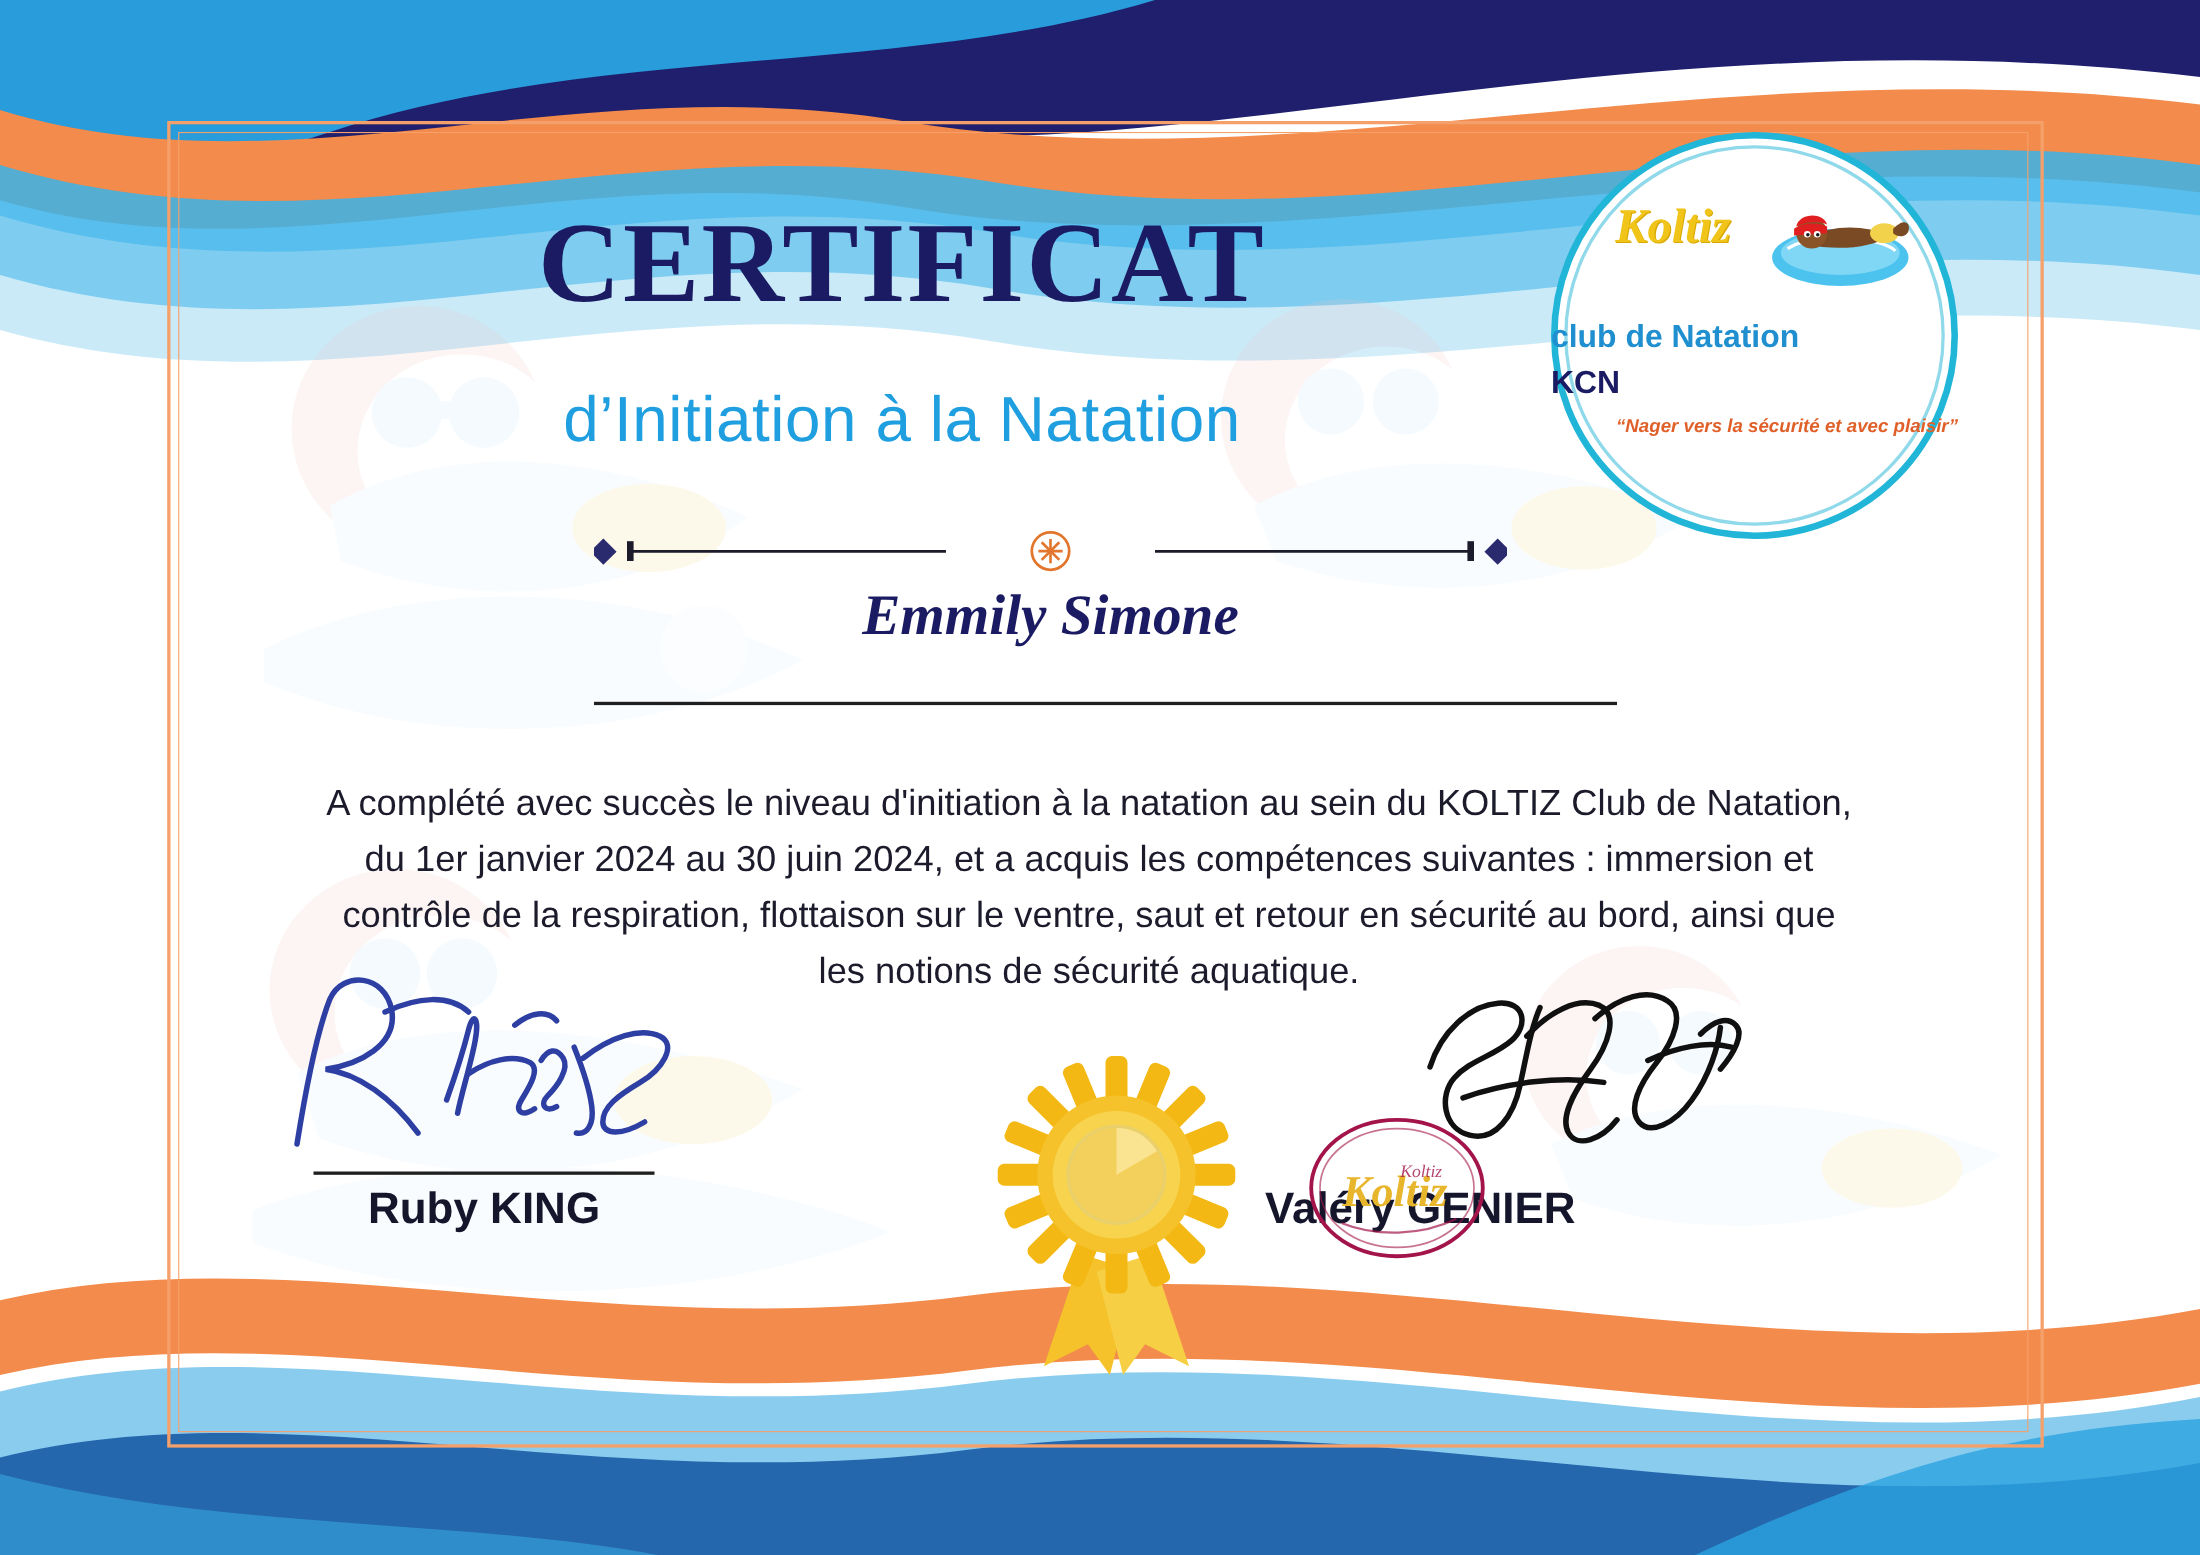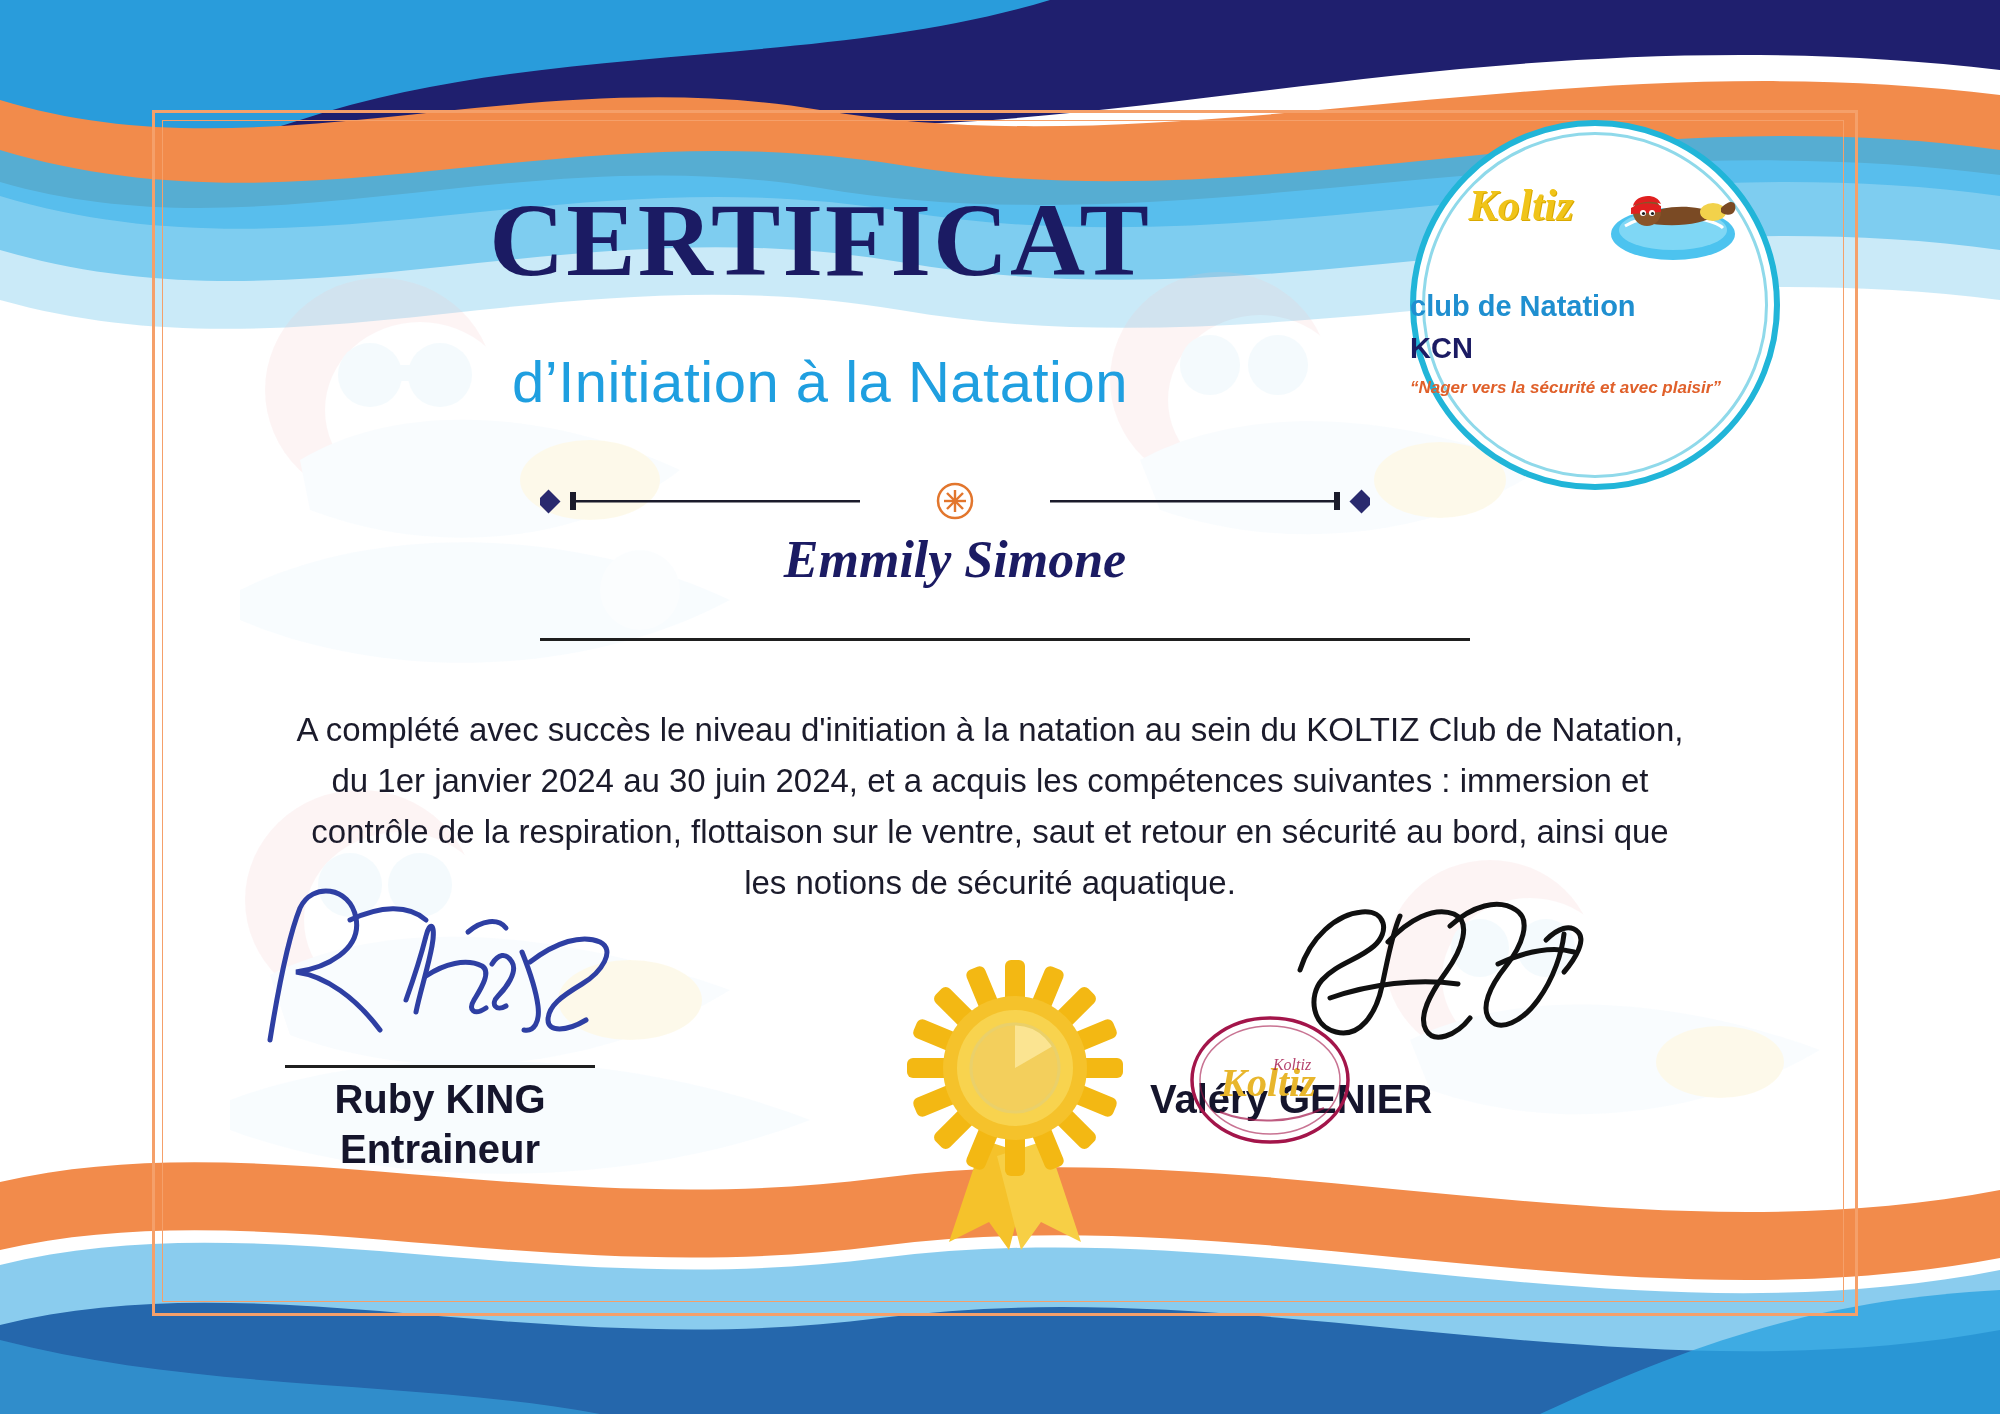--- a/index.html
+++ b/index.html
@@ -184,21 +184,21 @@
     width: 370px;
     font-size: 29px;
     font-weight: bold;
     color: #1b1b63;
   }
   .logo-slogan {
     position: absolute;
     left: 0;
     top: 258px;
     width: 370px;
-    text-align: left;
+    text-align: right;
     font-size: 17px;
     font-weight: bold;
     font-style: italic;
     color: #e0602a;
   }
   .logo-pool {
     position: absolute;
     left: 185px;
     top: 48px;
     width: 150px;
@@ -387,21 +387,20 @@
             <path d="M196 96 C214 84 236 78 252 86 C262 92 250 110 244 120 C238 130 244 136 256 128"></path>
             <path d="M262 84 C268 74 276 72 282 82 C288 92 276 108 268 116 C260 124 266 132 276 126"></path>
             <path d="M292 72 C300 92 306 110 308 126 C310 142 304 152 294 150"></path>
             <path d="M300 82 C326 62 352 54 370 62 C386 70 372 92 352 104 C332 116 318 126 318 140 C318 152 336 152 356 140"></path>
             <path d="M238 52 C252 40 268 38 276 48"></path>
           </g>
         </svg>
       </div>
       <div class="sig-rule"></div>
       <div class="sig-name">Ruby KING</div>
-      <div class="sig-role">Entraineur</div>
     </div>
 
     <div class="sig-block-right">
       <div class="sig-draw">
         <svg width="470" height="185" viewBox="0 0 470 185">
           <g fill="none" stroke="#101010" stroke-width="5" stroke-linecap="round">
             <path d="M150 90 C160 58 186 34 212 32 C236 30 240 52 224 66 C208 80 186 84 172 100 C158 116 162 146 186 152 C210 158 226 134 232 106 C238 78 242 54 250 36"></path>
             <path d="M238 62 C258 40 284 26 304 34 C322 42 312 70 296 92 C280 114 268 136 276 150 C284 164 306 156 320 138"></path>
             <path d="M300 46 C322 26 348 18 366 30 C382 40 372 66 356 86 C340 106 330 128 340 140 C350 152 372 142 388 120 C404 98 412 72 414 54"></path>
             <path d="M348 84 C374 72 402 66 424 72"></path>

